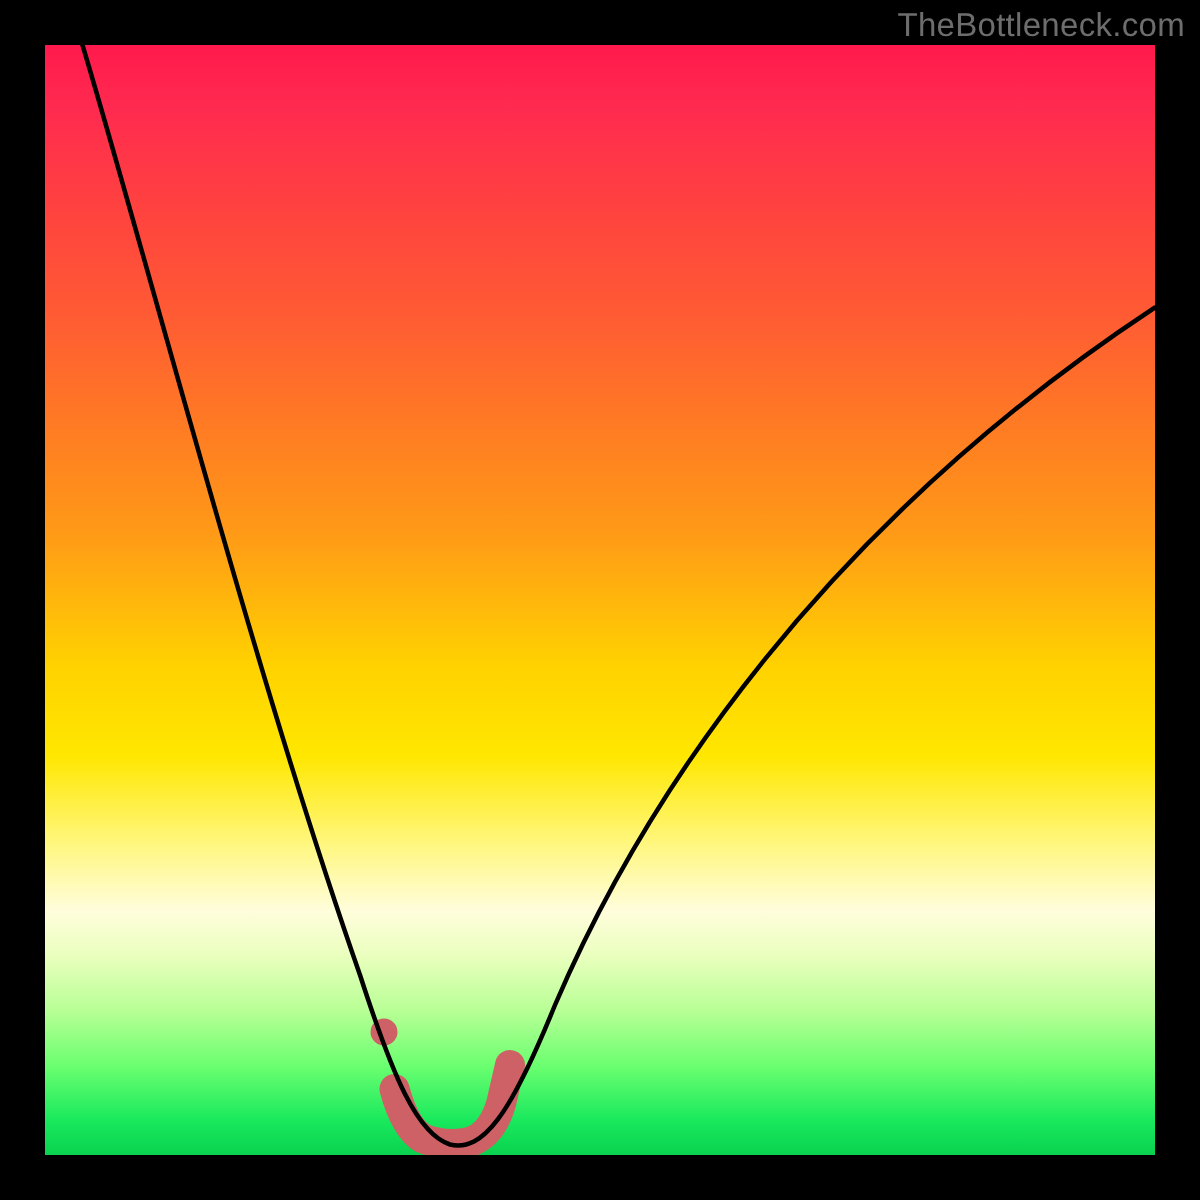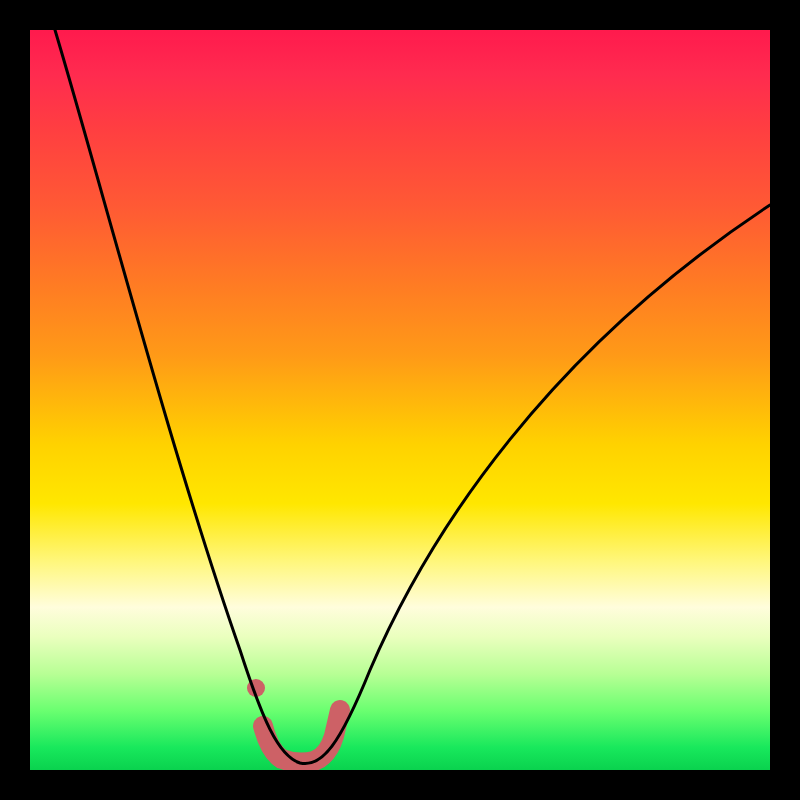--- a/index.html
+++ b/index.html
@@ -74,20 +74,21 @@
     stroke-linejoin: round;
   }
   .blob-dot {
     fill: #cd6166;
   }
 </style>
 </head>
 <body>
 
 <div class="frame">
+  <div class="watermark">TheBottleneck.com</div>
   <div class="plot">
     <svg class="curves" viewBox="0 0 740 740" preserveAspectRatio="none">
 
       <g>
         <circle class="blob-dot" cx="226" cy="658" r="9"></circle>
         <path class="blob" d="M 233 696
                  Q 240 722 252 729
                  Q 268 735 284 731
                  Q 298 726 304 706
                  L 310 680"></path>

